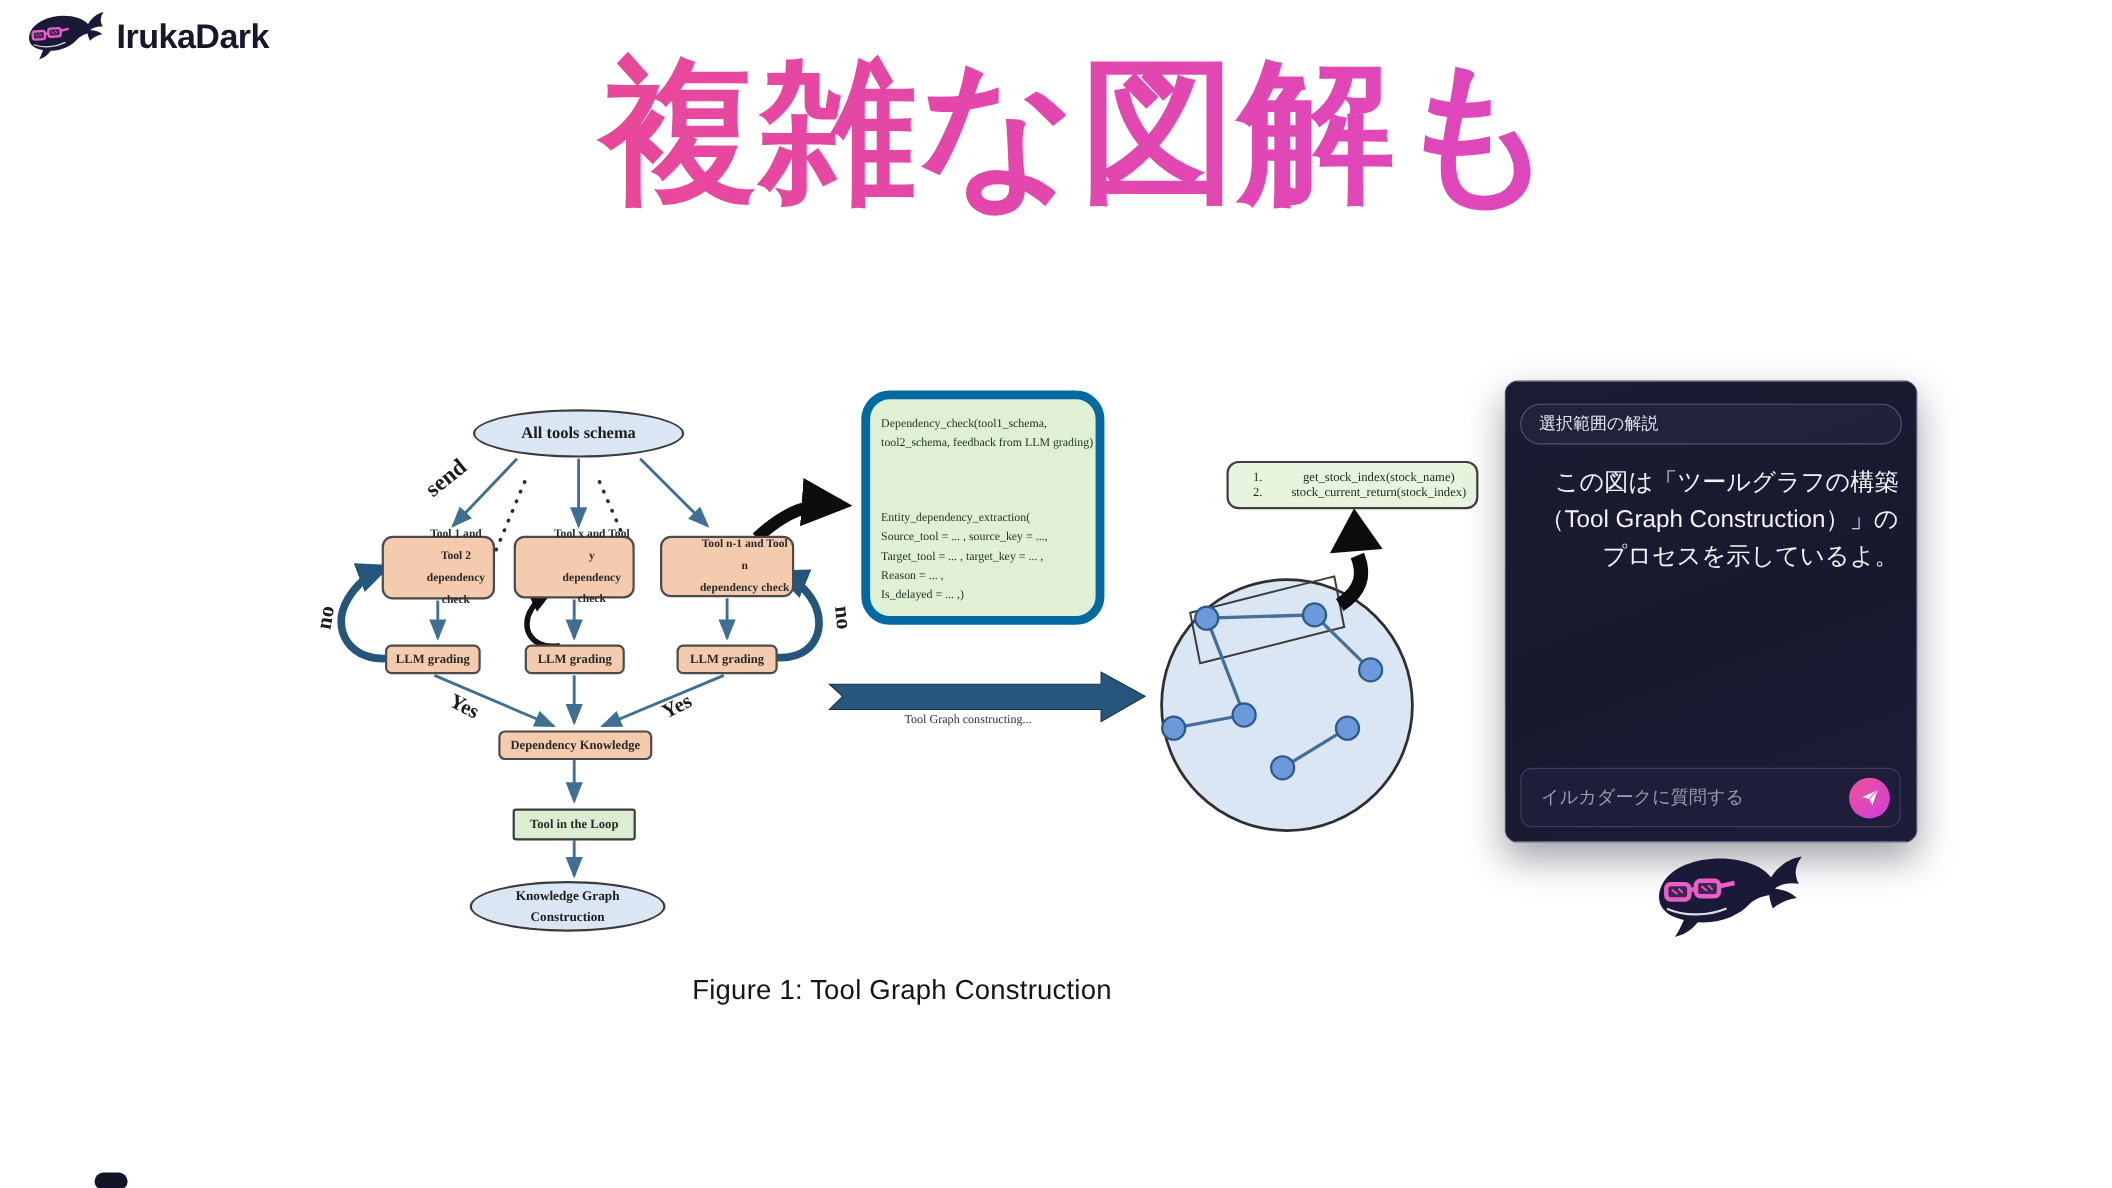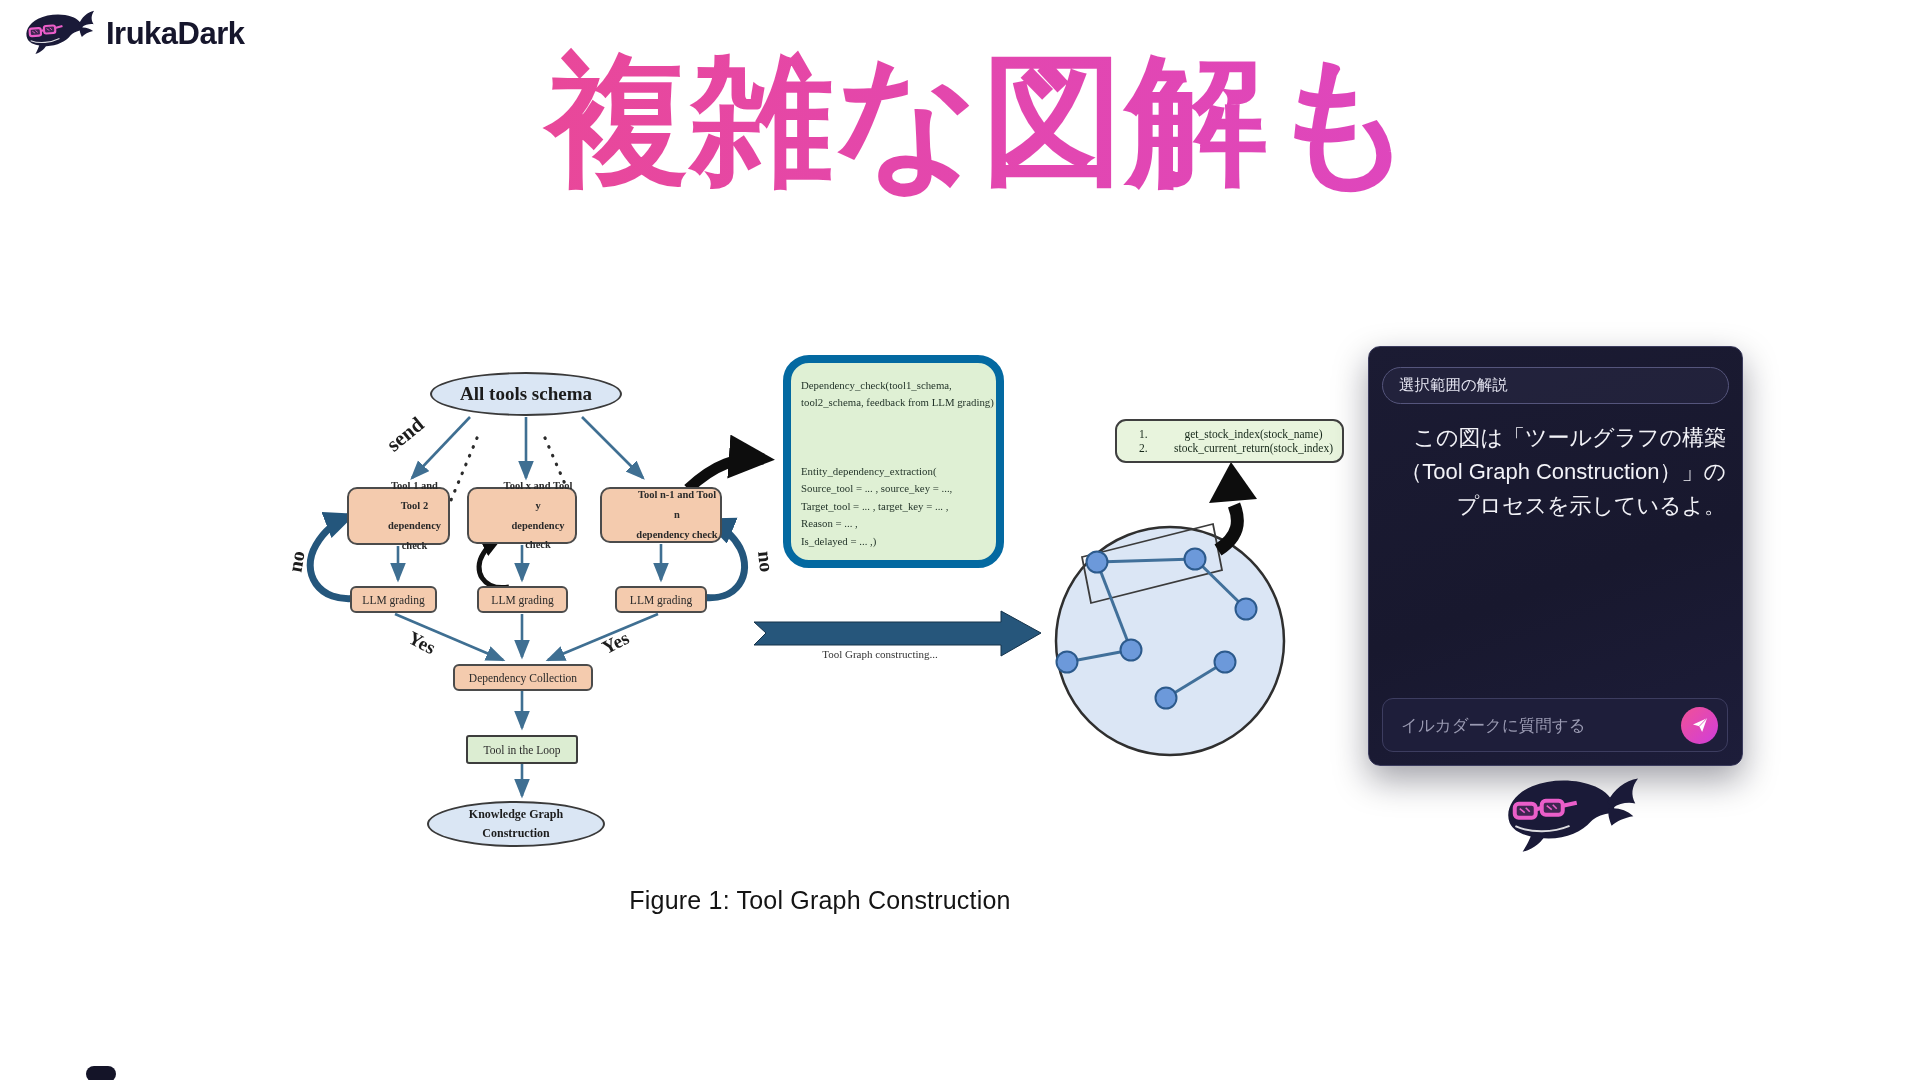--- a/index.html
+++ b/index.html
@@ -19,22 +19,22 @@
 
   
   .fig{font-family:"Liberation Serif",serif;color:#1e1e1e;}
   .node{position:absolute;display:flex;flex-direction:column;align-items:center;justify-content:center;
     text-align:center;box-sizing:border-box;}
   .peach{background:#f4cbae;border:2.5px solid #4b4b4b;border-radius:10px;}
   .peach-sm{background:#f4cbae;border:2px solid #4b4b4b;border-radius:6px;}
   .hitl{background:#dcedd2;border:2.5px solid #3d3d3d;border-radius:3px;}
   .ellipse{background:#dae6f4;border:2.5px solid #3a3a3a;border-radius:50%;}
   .toolbox-line{font-size:10.5px;font-weight:600;line-height:1.9;color:#2a2a2a;margin-left:32px;}
-  .llm-label,.dc-label,.hitl-label{font-size:11.5px;font-weight:400;color:#2a2a2a;}
-  .ellipse-label{font-size:19px;font-weight:700;color:#1c1c1c;line-height:1.6;}
+  .llm-label,.dc-label,.hitl-label{font-size:11.5px;font-weight:700;color:#2a2a2a;}
+  .ellipse-label{font-size:15px;font-weight:700;color:#1c1c1c;line-height:1.6;}
   .rot-label{position:absolute;font-weight:700;color:#1c1c1c;font-family:"Liberation Serif",serif;}
 
   #code-box{left:783px;top:355px;width:221px;height:213px;background:#dff0d4;
     border:8px solid #0369a1;border-radius:26px;box-sizing:border-box;padding:14px 10px;}
   .code-line{font-family:"Liberation Serif",serif;font-size:10.8px;line-height:1.62;color:#1f3026;white-space:nowrap;}
   #code-bottom{position:absolute;left:10px;top:100px;}
 
   #stock-box{left:1115px;top:419px;width:229px;height:44px;background:#e8f4dd;
     border:2px solid #3f3f3f;border-radius:11px;box-sizing:border-box;padding:3px 8px 3px 22px;
     display:flex;flex-direction:column;justify-content:center;gap:2px;}
@@ -210,21 +210,21 @@
     <span class="llm-label">LLM grading</span>
   </div>
   <div class="node peach-sm fig" style="left:615px;top:586px;width:92px;height:27px;">
     <span class="llm-label">LLM grading</span>
   </div>
 
   <div class="rot-label" style="left:408px;top:632px;font-size:19px;transform:rotate(27deg);">Yes</div>
   <div class="rot-label" style="left:602px;top:632px;font-size:19px;transform:rotate(-27deg);">Yes</div>
 
   <div class="node peach-sm fig" style="left:453px;top:664px;width:140px;height:27px;">
-    <span class="dc-label">Dependency Collection</span>
+    <span class="dc-label">Dependency Knowledge</span>
   </div>
 
   <div class="node hitl fig" style="left:466px;top:735px;width:112px;height:29px;">
     <span class="hitl-label">Tool in the Loop</span>
   </div>
 
   <div class="node ellipse fig" style="left:427px;top:801px;width:178px;height:46px;">
     <span class="ellipse-label" style="font-size:12px;">Knowledge Graph</span>
     <span class="ellipse-label" style="font-size:12px;">Construction</span>
   </div>

